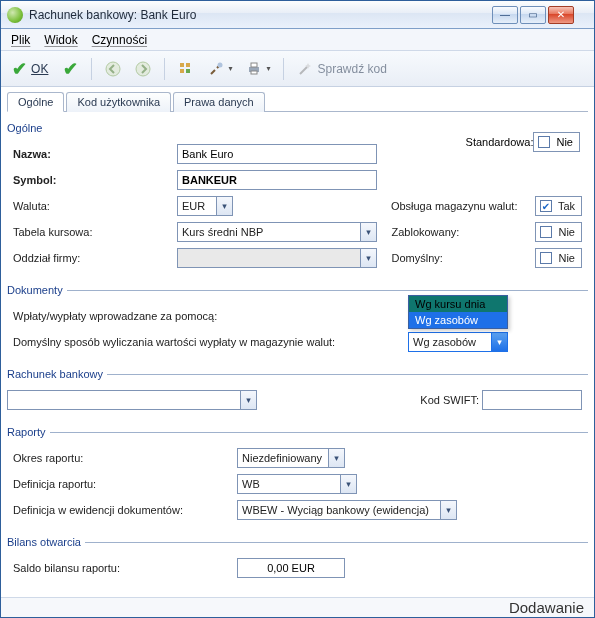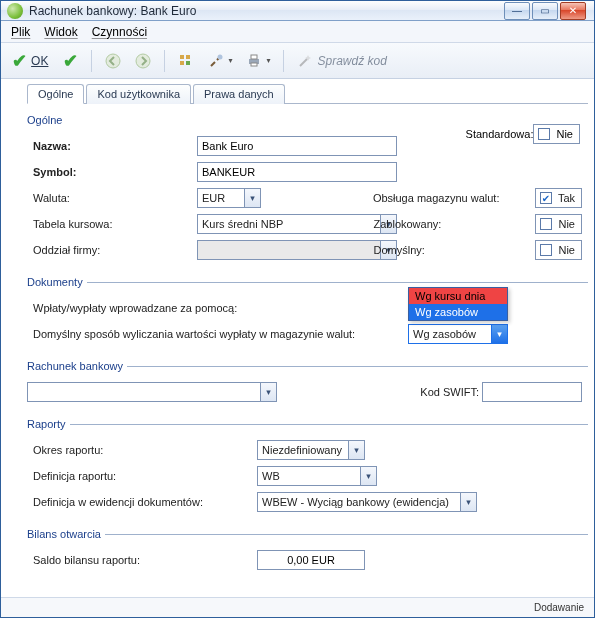--- a/index.html
+++ b/index.html
@@ -1,53 +1,53 @@
 <!DOCTYPE html>
 <html><head>
 <meta charset="utf-8">
 <style>
 * { box-sizing: border-box; font-family: "Segoe UI", Tahoma, sans-serif; }
 body { margin: 0; background: #5880b4; padding: 0; width: 595px; height: 618px; overflow: hidden; }
 .window { width: 595px; height: 618px; background: #fff; border: 1px solid #2e5f9b; box-shadow: 0 0 0 1px rgba(0,0,0,.05); display: flex; flex-direction: column; }
-.titlebar { height: 20px; background: linear-gradient(#fdfefe,#e8eef7 45%,#dce6f4 46%,#eaf1fb); border-bottom: 1px solid #7f9fc8; display: flex; align-items: center; padding: 0 8px 0 6px; }
+.titlebar { height: 28px; background: linear-gradient(#fdfefe,#e8eef7 45%,#dce6f4 46%,#eaf1fb); border-bottom: 1px solid #7f9fc8; display: flex; align-items: center; padding: 0 20px 0 6px; }
 .titlebar .tb-icon { width: 16px; height: 16px; border-radius: 50%; background: radial-gradient(circle at 35% 35%, #cfe8b0, #7bbf3a 60%, #4a8f1f); margin-right: 6px; }
 .titlebar .tb-title { font-size: 12px; color: #1f2a3a; flex: 1; }
 .winbtns { display: flex; gap: 2px; }
 .winbtn { width: 26px; height: 18px; border: 1px solid #6e8fb9; border-radius: 2px; background: linear-gradient(#f9fbfe,#dbe7f6 45%,#c6d8ef 46%,#e6effa); display: flex; align-items: center; justify-content: center; font-size: 10px; color: #2b4d7a; }
 .winbtn.close { background: linear-gradient(#f6c4b7,#e7735a 45%,#d9472b 46%,#ef9a86); color: #fff; border-color: #a33c25; }
 .menubar { height: 22px; display: flex; align-items: center; gap: 14px; padding: 0 10px; font-size: 12px; background: #f3f6fb; border-bottom: 1px solid #cfd9e8; }
 .menubar span { text-decoration: underline; text-decoration-color: rgba(0,0,0,.4); text-underline-offset: 2px; cursor: default; }
 .toolbar { height: 36px; background: linear-gradient(#f7fafd,#e9eef6); border-bottom: 1px solid #c6d1e2; display: flex; align-items: center; padding: 0 6px; gap: 4px; }
 .tbtn { height: 26px; min-width: 26px; border: 1px solid transparent; border-radius: 3px; display: flex; align-items: center; justify-content: center; padding: 0 4px; gap: 4px; font-size: 12px; color: #2a3a52; }
 .tsep { width: 1px; height: 22px; background: #c6d1e2; margin: 0 4px; }
 .ok-check { color: #3aa83a; font-size: 18px; font-weight: bold; }
-.tool-dim { opacity: .55; font-style: italic; }
-.content { flex: 1; padding: 4px 6px 2px 6px; background: #fff; overflow: hidden; margin-left: 20px; }
+.tool-dim { opacity: .55; }
+.content { flex: 1; padding: 4px 6px 2px 6px; background: #fff; overflow: hidden; }
 .tabs { display: flex; border-bottom: 1px solid #aab7cc; margin-bottom: 10px; }
 .tab { padding: 3px 10px; font-size: 11px; border: 1px solid #aab7cc; border-bottom: none; margin-right: 2px; background: linear-gradient(#fdfefe,#edf2f9); border-top-left-radius: 3px; border-top-right-radius: 3px; position: relative; top: 1px; color: #2a3a52; }
 .tab.active { background: #fff; border-bottom: 1px solid #fff; font-weight: normal; }
 fieldset { border: 1px solid #9fb1cc; border-left: none; border-right: none; border-bottom: none; margin: 0 0 8px 0; padding: 6px 0 4px 0; position: relative; }
 fieldset legend { font-size: 11px; color: #1b3f8b; padding: 0 4px 0 0; margin-left: 0; }
 .row { display: flex; align-items: center; min-height: 24px; margin: 2px 0; font-size: 11px; color: #222; }
 .lbl { width: 170px; padding-left: 6px; }
 .lbl.b { font-weight: bold; }
-.rcol { position: absolute; right: 6px; display: flex; align-items: center; gap: 22px; }
+.rcol { position: absolute; right: 6px; display: flex; align-items: center; gap: 4px; }
 input.txt, .combo, .combo-ro { height: 20px; border: 1px solid #7f94b5; background: #fff; font-size: 11px; padding: 0 4px; }
 .combo, .combo-ro { display: flex; align-items: center; justify-content: space-between; padding: 0 0 0 4px; }
 .combo .arrow, .combo-ro .arrow { width: 16px; height: 18px; border-left: 1px solid #7f94b5; background: linear-gradient(#f4f7fc,#dde6f3); display: flex; align-items: center; justify-content: center; font-size: 9px; color: #3a5277; }
 .combo-ro { background: #e9e9e9; }
 .toggle { display: flex; align-items: center; gap: 6px; border: 1px solid #7f94b5; height: 20px; padding: 0 6px 0 4px; background: #fff; }
 .toggle .box { width: 12px; height: 12px; border: 1px solid #5b7aa9; background: #fff; display: flex; align-items: center; justify-content: center; font-size: 10px; color: #1b66c7; }
 .toggle.nobox .box { color: transparent; }
 .rlabel { font-size: 11px; color: #222; width: 140px; text-align: left; }
 .group-head { display: flex; justify-content: space-between; align-items: center; }
 .small-inputs { display: flex; gap: 4px; }
 .small-inputs input { width: 36px; }
-.statusbar { height: 20px; border-top: 1px solid #cfd9e8; font-size: 10px; display: flex; align-items: center; justify-content: flex-end; padding: 0 10px; color: #333; background: #f6f8fb; }
-.dropdown-open { position: absolute; border: 1px solid #3a5fa0; background: #ef4444; font-size: 11px; z-index: 100; box-shadow: 2px 2px 4px rgba(0,0,0,.2); }
+.statusbar { height: 20px; border-top: 1px solid #cfd9e8; font-size: 15px; display: flex; align-items: center; justify-content: flex-end; padding: 0 10px; color: #333; background: #f6f8fb; }
+.dropdown-open { position: absolute; border: 1px solid #3a5fa0; background: #0f766e; font-size: 11px; z-index: 100; box-shadow: 2px 2px 4px rgba(0,0,0,.2); }
 .dropdown-open .opt { padding: 2px 6px; }
 .dropdown-open .opt.sel { background: #1e70e8; color: #fff; }
 svg.ico { width: 16px; height: 16px; }
 </style>
 </head>
 <body>
 
 <div class="window">
 
   <div class="titlebar">
@@ -140,25 +140,25 @@
             <span>Nie</span>
           </div>
       </div>
 
       <div class="row">
         <div class="lbl b">Nazwa:</div>
         <input class="txt" style="width: 200px;" value="Bank Euro">
       </div>
       <div class="row">
         <div class="lbl b">Symbol:</div>
-        <input class="txt" style="width: 200px;" value="BANKEUR">
+        <input class="txt" style="width: 200px; font-weight: bold;" value="BANKEUR">
       </div>
       <div class="row" style="position:relative">
         <div class="lbl">Waluta:</div>
-        <div class="combo" style="width:64px">
+        <div class="combo" style="width:56px">
             <span>EUR</span>
             <span class="arrow">▾</span>
           </div>
         <div class="rcol">
           <span class="rlabel">Obsługa magazynu walut:</span>
           <div class="toggle">
               <span class="box">✔</span>
               <span>Tak</span>
             </div>
         </div>

